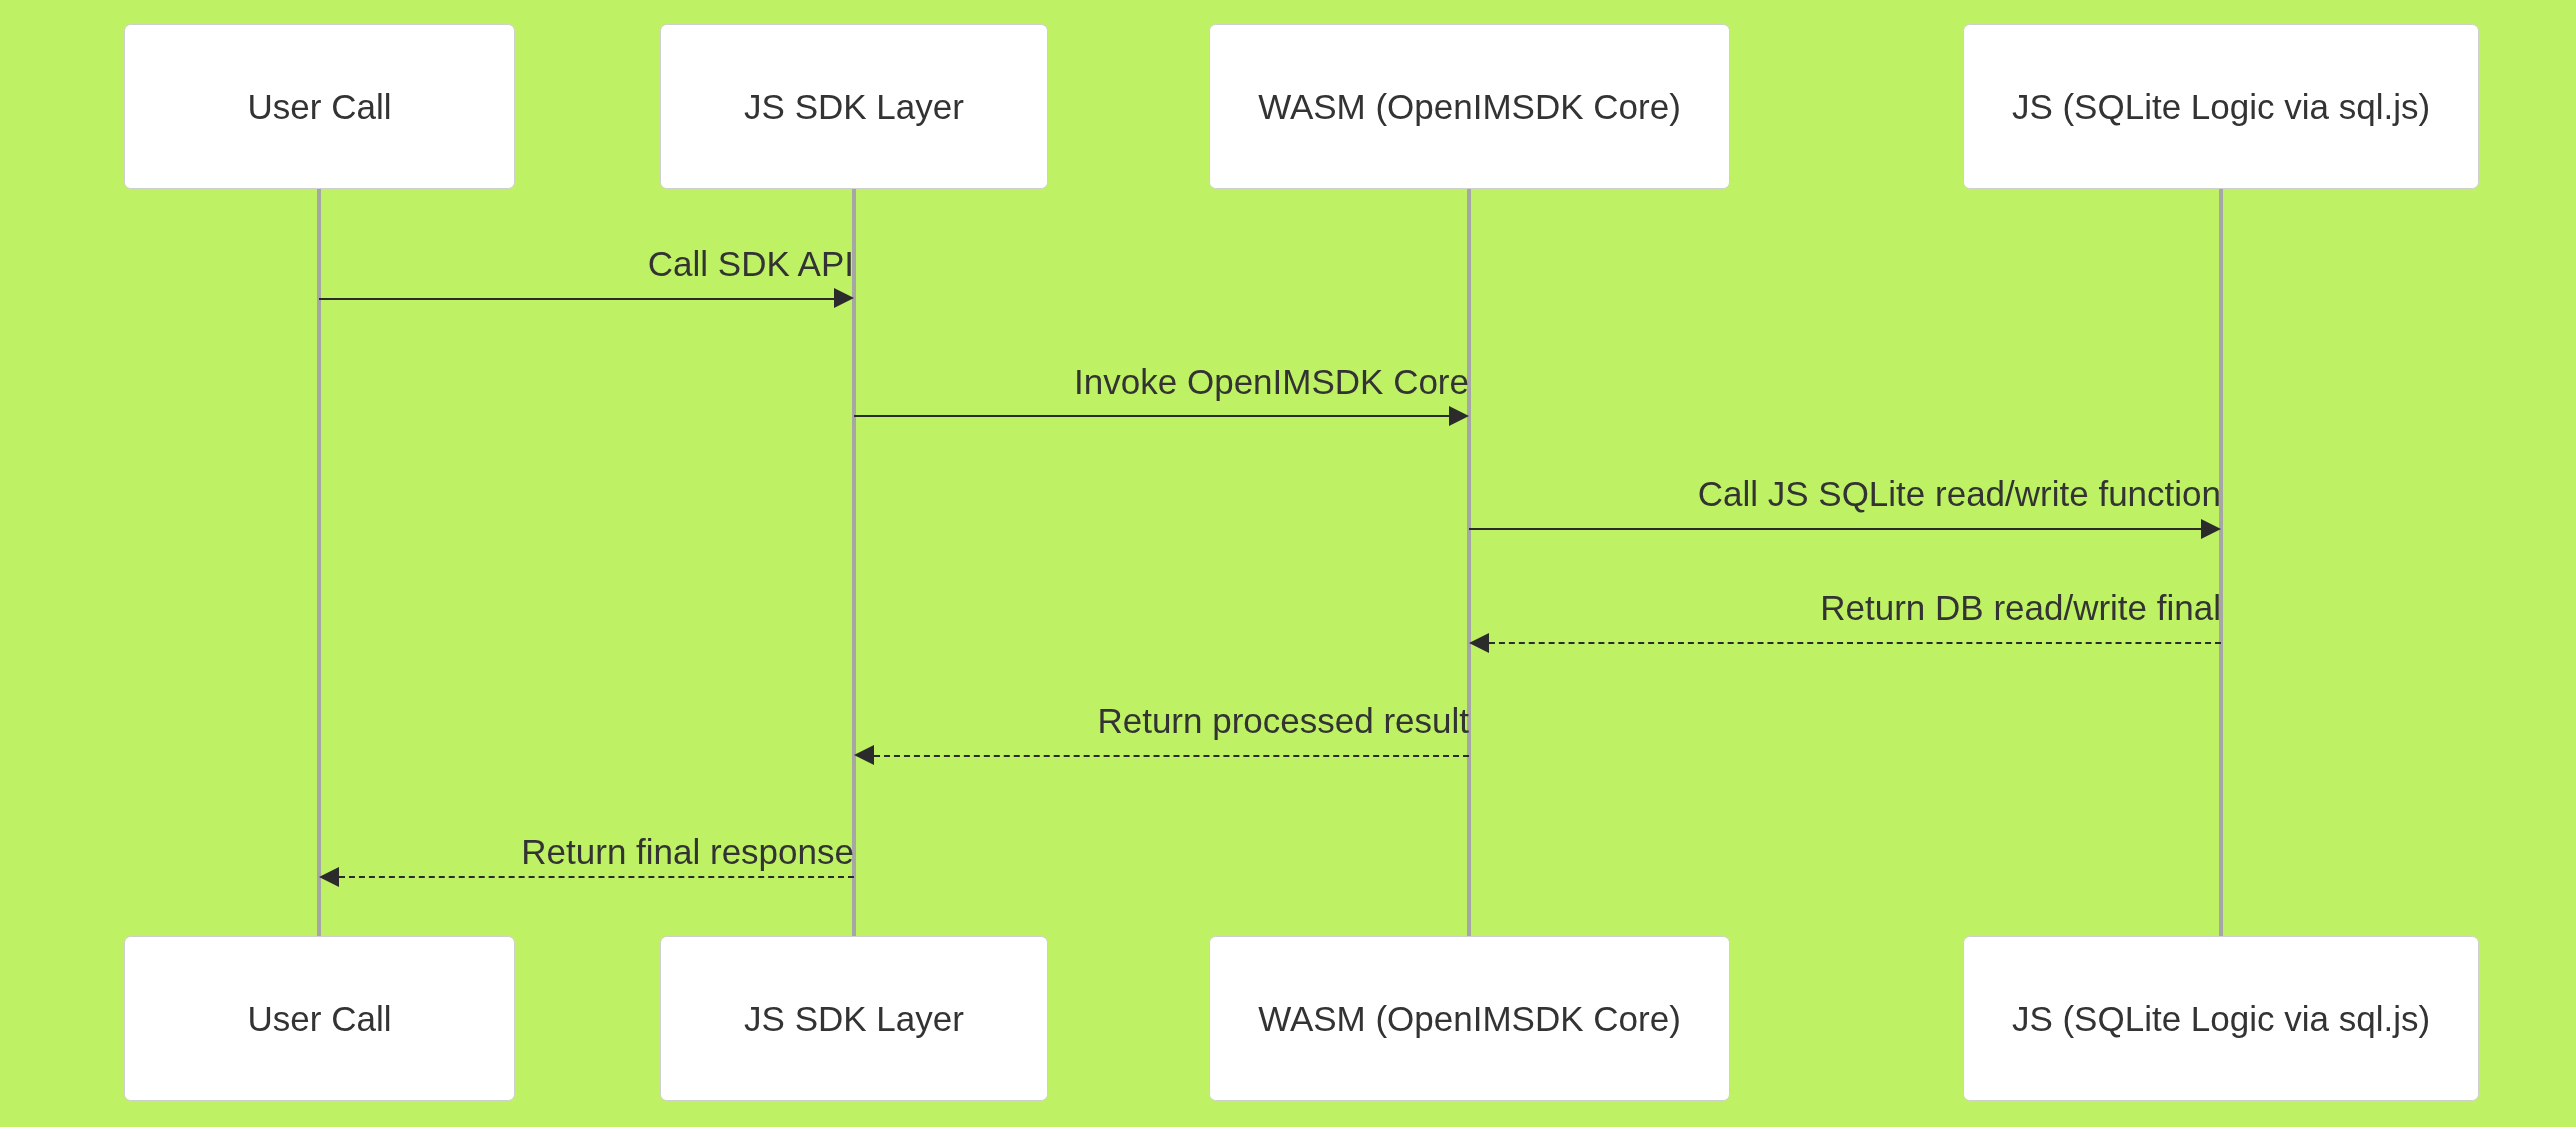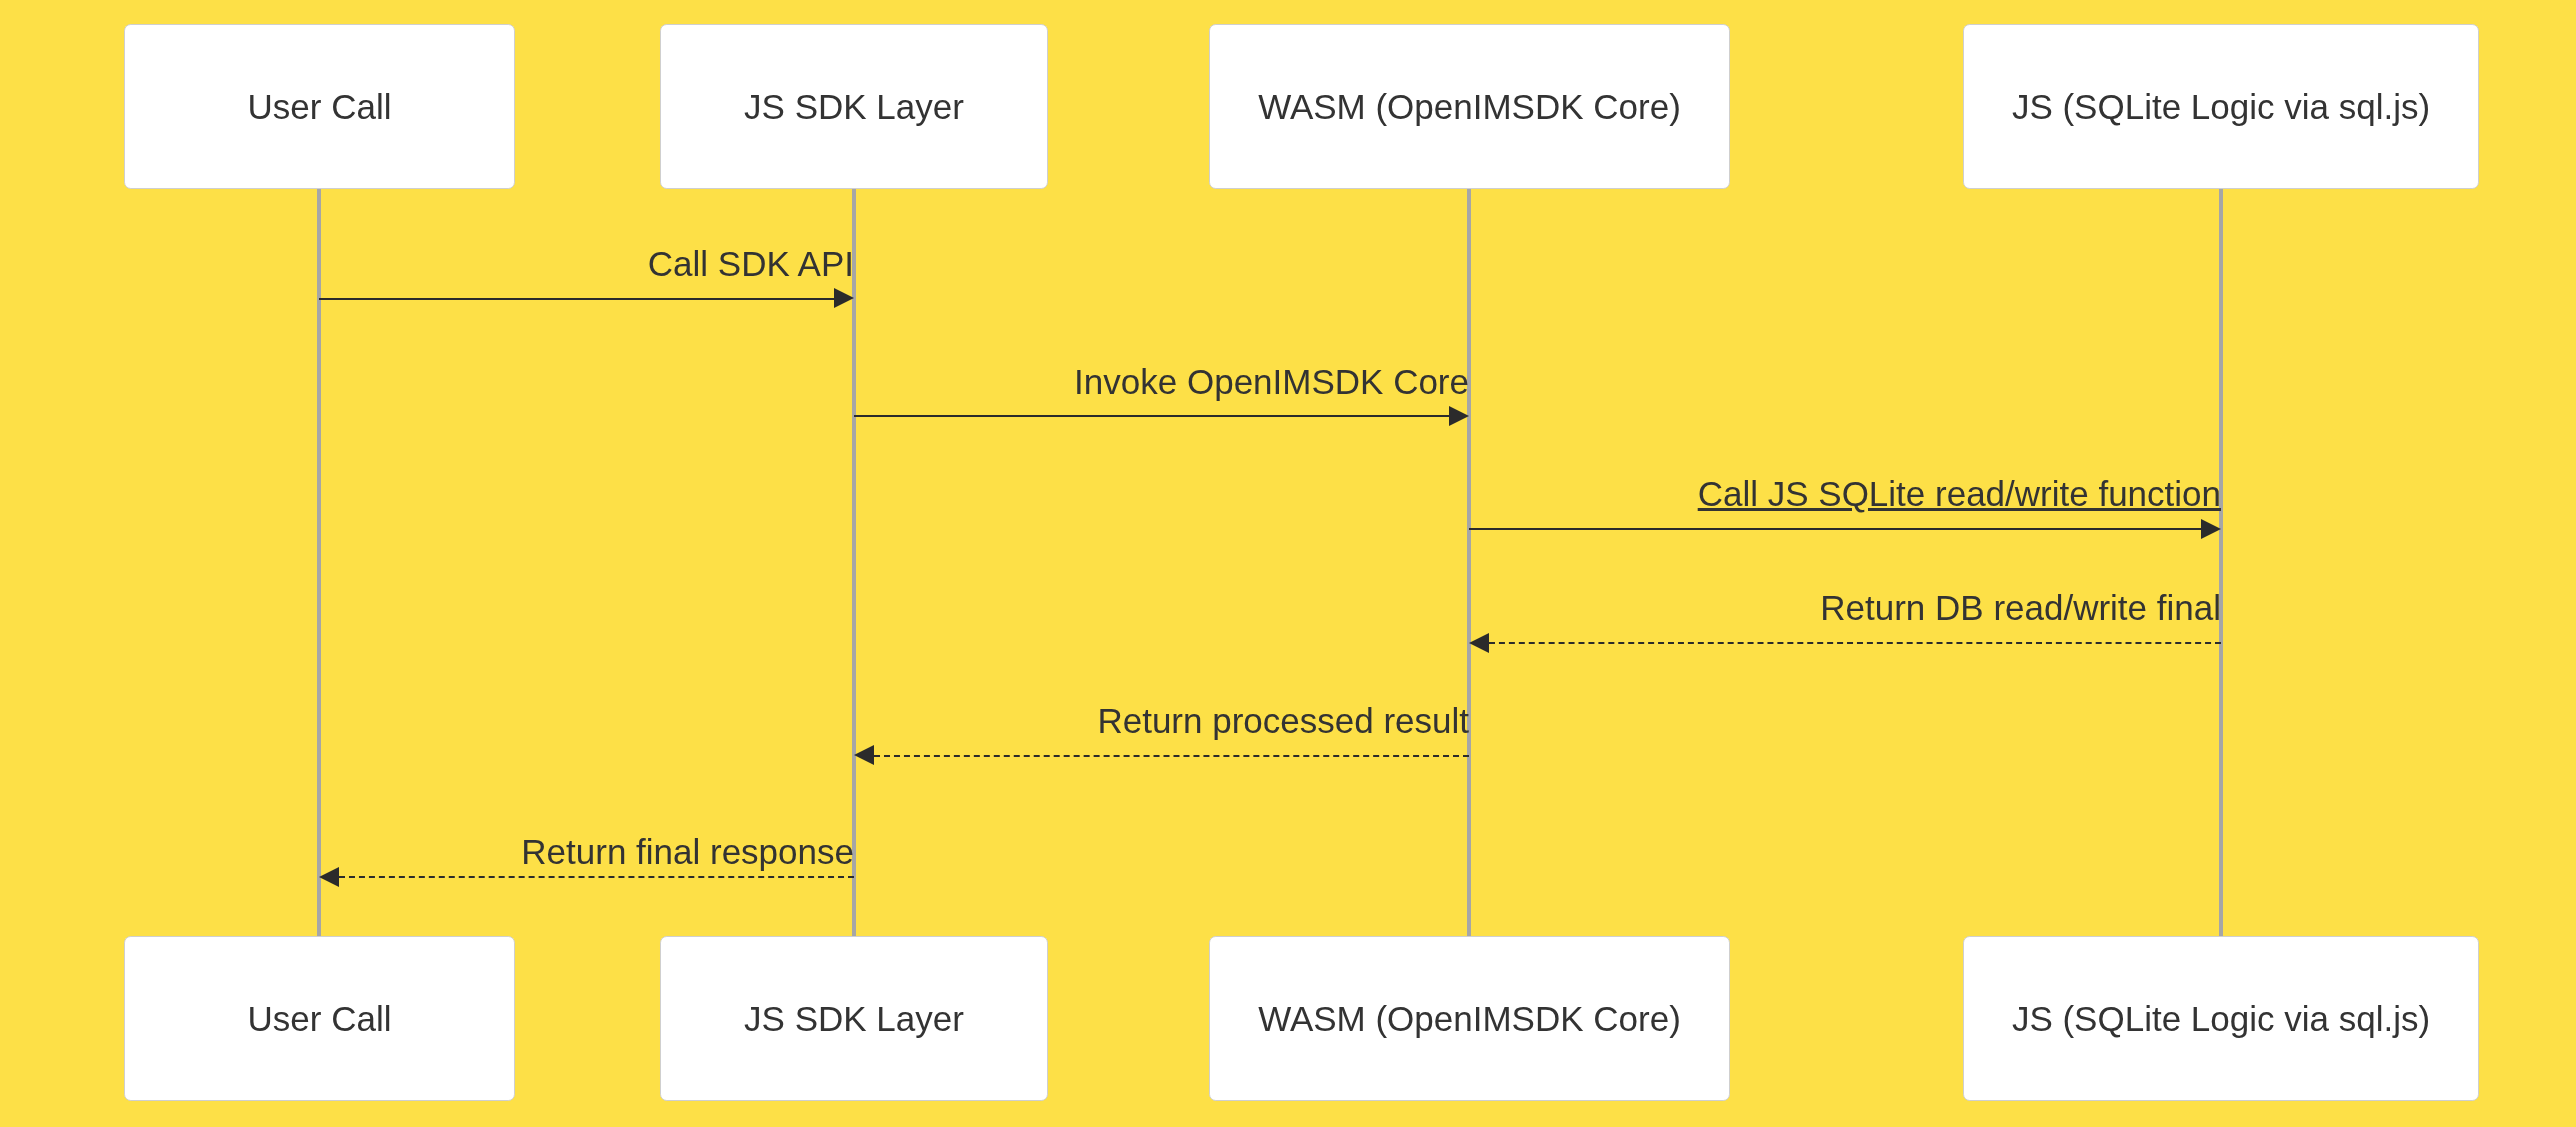--- a/index.html
+++ b/index.html
@@ -47,21 +47,21 @@
   }
   .msg-arrowhead {
     position: absolute;
     width: 0;
     height: 0;
   }
 </style>
 </head>
 <body>
 
-<div id="diagram" class="diagram" style="width: 2576px; height: 1127px; background: #fde047;">
+<div id="diagram" class="diagram" style="width: 2576px; height: 1127px; background: #bef264;">
   <div class="participant">
     <div class="pbox top" style="left: 124px; width: 391px; height: 165px; background: rgb(255, 255, 255); border-color: rgb(207, 207, 207); top: 24px;">
       <span class="plabel" style="color: rgb(51, 51, 51);">User Call</span>
     </div>
     <div class="lifeline" style="left: 317px; top: 189px; height: 747px; width: 4px; background: rgb(166, 166, 166);"></div>
     <div class="pbox bottom" style="left: 124px; width: 391px; height: 165px; background: rgb(255, 255, 255); border-color: rgb(207, 207, 207); top: 936px;">
       <span class="plabel" style="color: rgb(51, 51, 51);">User Call</span>
     </div>
   </div>
 
@@ -101,21 +101,21 @@
     <div class="msg-arrowhead" style="top: 288px; border-top: 10.7px solid transparent; border-bottom: 10.7px solid transparent; left: 834px; border-left: 20px solid rgb(43, 43, 43);"></div>
   </div>
 
   <div class="message">
     <div class="msg-label" style="left: 854px; width: 615px; top: 362px; color: rgb(51, 51, 51);">Invoke OpenIMSDK Core</div>
     <div class="msg-line" style="left: 854px; width: 595px; top: 415px; border-top-style: solid; border-top-color: rgb(43, 43, 43);"></div>
     <div class="msg-arrowhead" style="top: 406px; border-top: 10.7px solid transparent; border-bottom: 10.7px solid transparent; left: 1449px; border-left: 20px solid rgb(43, 43, 43);"></div>
   </div>
 
   <div class="message">
-    <div class="msg-label" style="left: 1469px; width: 752px; top: 474px; color: rgb(51, 51, 51); text-decoration: underline;">Call JS SQLite read/write function</div>
+    <div class="msg-label" style="left: 1469px; width: 752px; top: 474px; color: rgb(51, 51, 51);">Call JS SQLite read/write function</div>
     <div class="msg-line" style="left: 1469px; width: 732px; top: 528px; border-top-style: solid; border-top-color: rgb(43, 43, 43);"></div>
     <div class="msg-arrowhead" style="top: 519px; border-top: 10.7px solid transparent; border-bottom: 10.7px solid transparent; left: 2201px; border-left: 20px solid rgb(43, 43, 43);"></div>
   </div>
 
   <div class="message">
     <div class="msg-label" style="left: 1469px; width: 752px; top: 588px; color: rgb(51, 51, 51);">Return DB read/write final</div>
     <div class="msg-line" style="left: 1489px; width: 732px; top: 642px; border-top-style: dashed; border-top-color: rgb(43, 43, 43);"></div>
     <div class="msg-arrowhead" style="top: 633px; border-top: 10.7px solid transparent; border-bottom: 10.7px solid transparent; left: 1469px; border-right: 20px solid rgb(43, 43, 43);"></div>
   </div>
 

